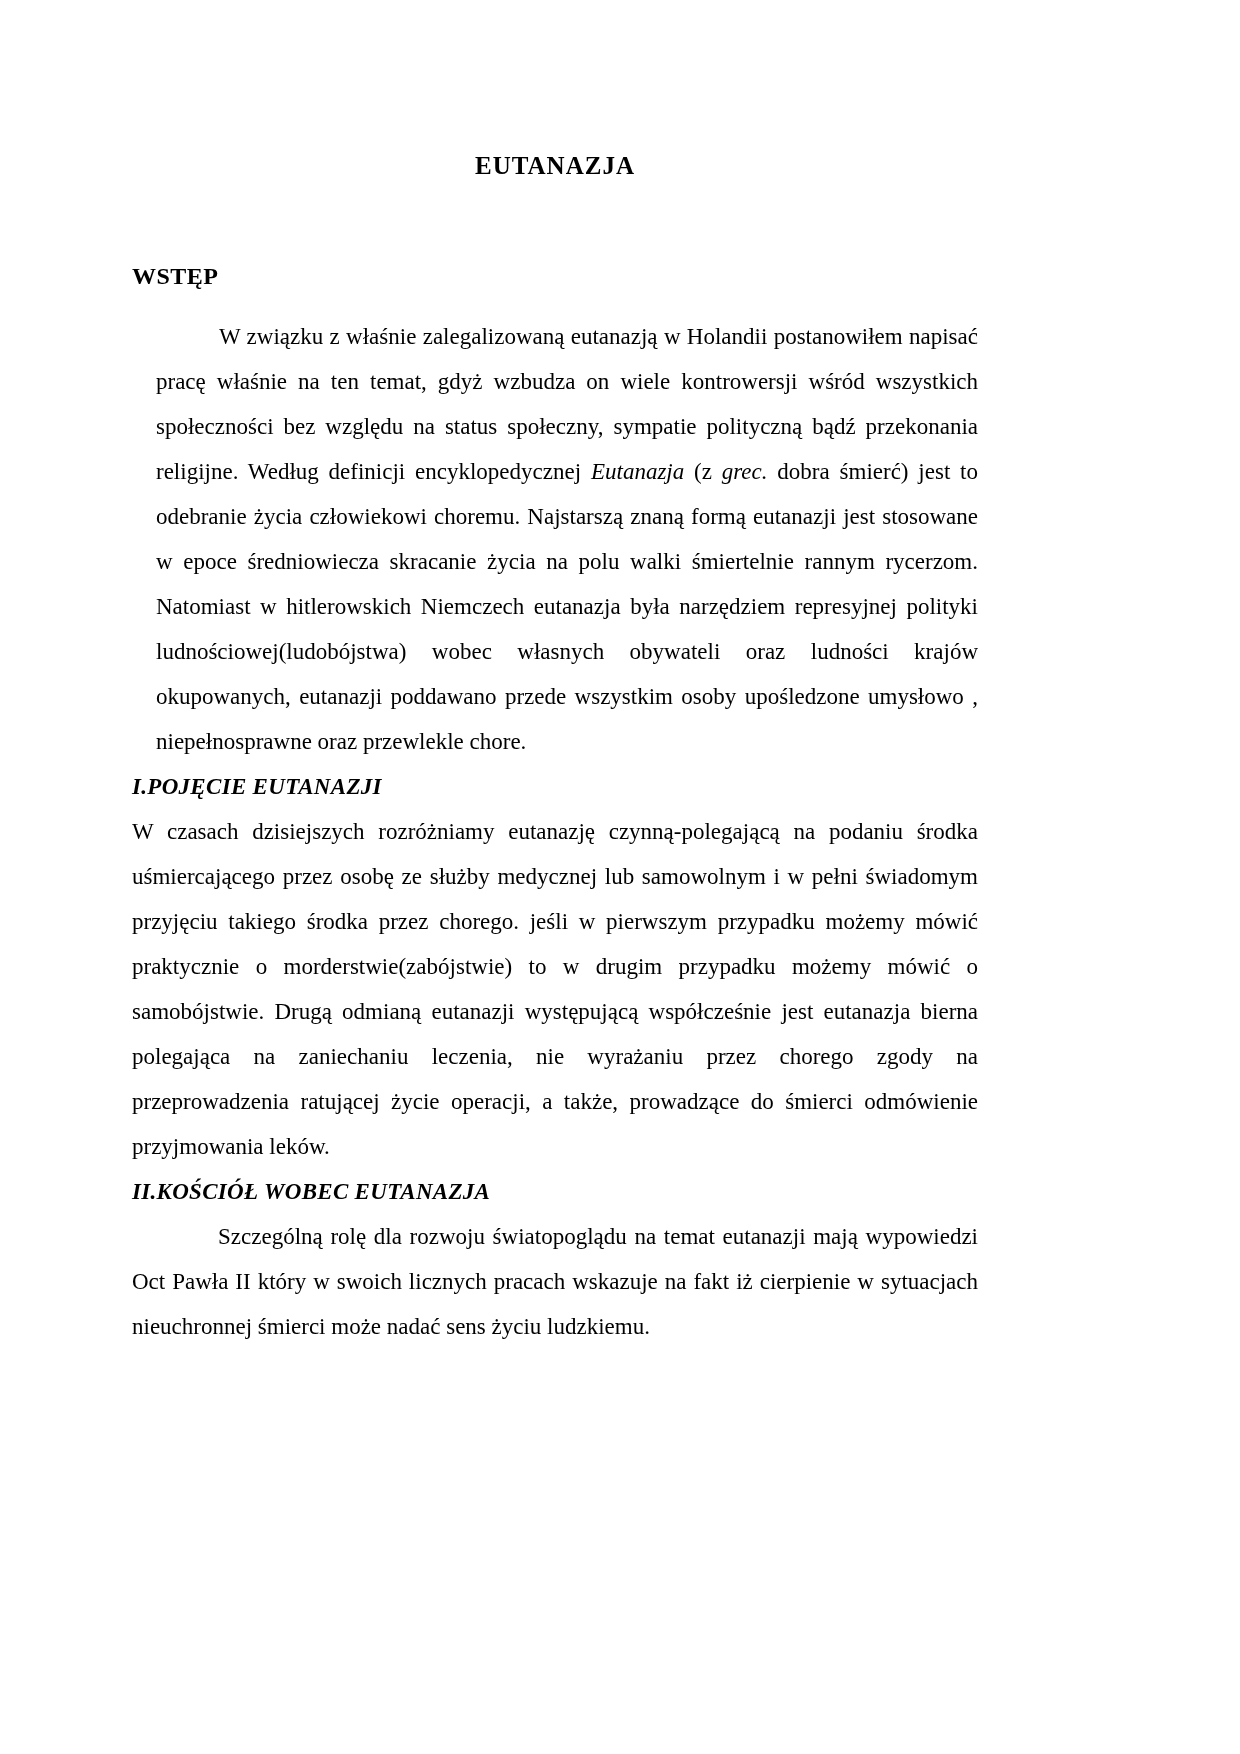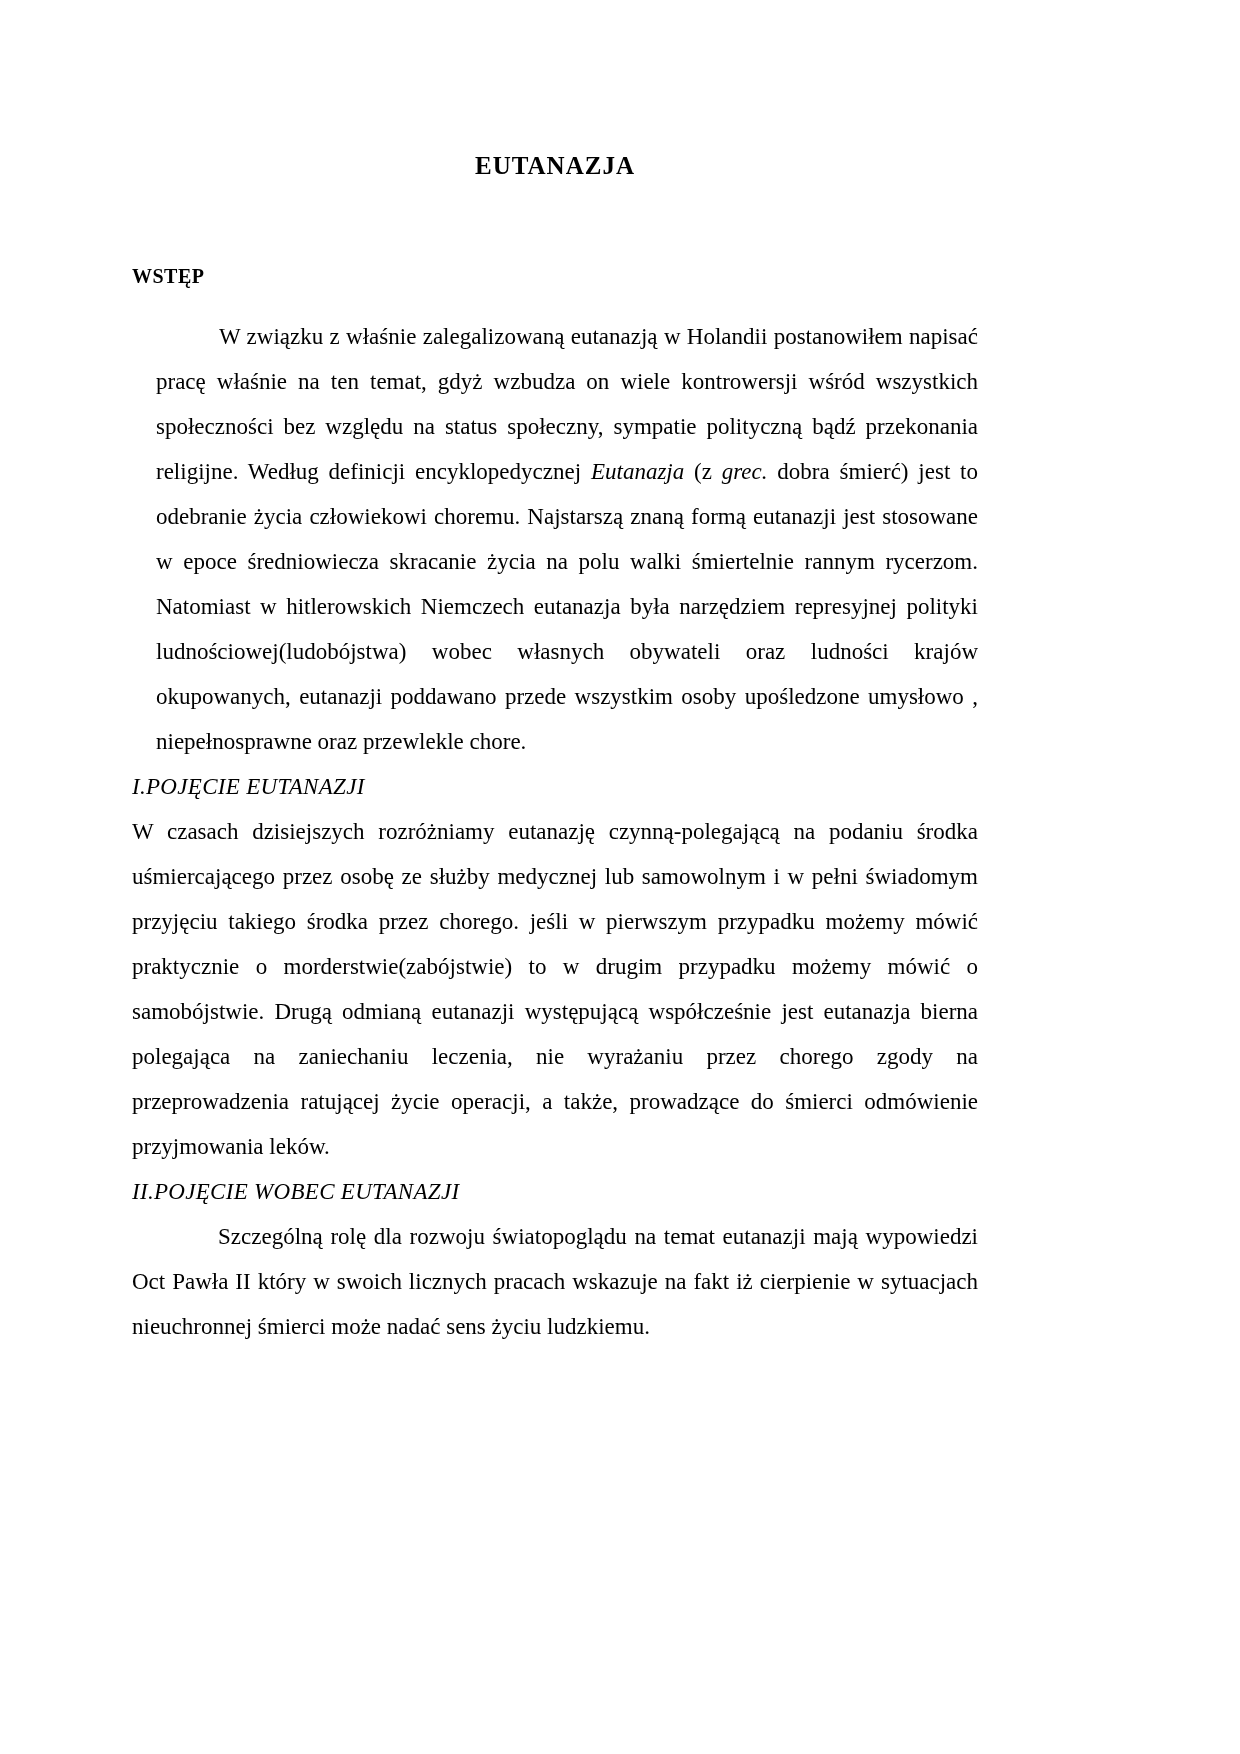--- a/index.html
+++ b/index.html
@@ -19,56 +19,56 @@
   }
   .doc-title {
     font-size: 25px;
     font-weight: bold;
     text-align: center;
     letter-spacing: 1px;
     line-height: 32px;
   }
   .heading-plain {
     margin-top: 78px;
-    font-size: 20px;
+    font-size: 24px;
     font-weight: bold;
     letter-spacing: 0.5px;
     line-height: 32px;
   }
   .para {
     font-size: 23px;
     line-height: 45px;
     text-align: justify;
   }
   .para.first {
     margin-top: 22px;
     text-indent: 63px;
     margin-left: 24px;
   }
   .para.indent-large {
     text-indent: 86px;
   }
   .heading-italic {
     font-size: 23px;
-    font-weight: normal;
+    font-weight: bold;
     font-style: italic;
     line-height: 45px;
     letter-spacing: 0.3px;
   }
 </style>
 </head>
 <body>
 
 <div class="page">
   <div class="doc-title">EUTANAZJA</div>
 
   <div class="heading-plain">WSTĘP</div>
 
   <p class="para first"><span>W związku z właśnie zalegalizowaną eutanazją w Holandii postanowiłem napisać pracę właśnie na ten temat, gdyż wzbudza on wiele kontrowersji wśród wszystkich społeczności bez względu na status społeczny, sympatie polityczną bądź przekonania religijne. Według definicji encyklopedycznej </span><span style="font-style: italic;">Eutanazja</span><span> (z </span><span style="font-style: italic;">grec.</span><span> dobra śmierć) jest to odebranie życia człowiekowi choremu. Najstarszą znaną formą eutanazji jest stosowane w epoce średniowiecza skracanie życia na polu walki śmiertelnie rannym rycerzom. Natomiast w hitlerowskich Niemczech eutanazja była narzędziem represyjnej polityki ludnościowej(ludobójstwa) wobec własnych obywateli oraz ludności krajów okupowanych, eutanazji poddawano przede wszystkim osoby upośledzone umysłowo , niepełnosprawne oraz przewlekle chore.</span></p>
 
   <div class="heading-italic">I.POJĘCIE EUTANAZJI</div>
 
   <p class="para">W czasach dzisiejszych rozróżniamy eutanazję czynną-polegającą na podaniu środka uśmiercającego przez osobę ze służby medycznej lub samowolnym i w pełni świadomym przyjęciu takiego środka przez chorego. jeśli w pierwszym przypadku możemy mówić praktycznie o morderstwie(zabójstwie) to w drugim przypadku możemy mówić o samobójstwie. Drugą odmianą eutanazji występującą współcześnie jest eutanazja bierna polegająca na zaniechaniu leczenia, nie wyrażaniu przez chorego zgody na przeprowadzenia ratującej życie operacji, a także, prowadzące do śmierci odmówienie przyjmowania leków.</p>
 
-  <div class="heading-italic">II.POJĘCIE WOBEC EUTANAZJI</div>
+  <div class="heading-italic">II.KOŚCIÓŁ WOBEC EUTANAZJA</div>
 
   <p class="para indent-large">Szczególną rolę dla rozwoju światopoglądu na temat eutanazji mają wypowiedzi Oct Pawła II który w swoich licznych pracach wskazuje na fakt iż cierpienie w sytuacjach nieuchronnej śmierci może nadać sens życiu ludzkiemu.</p>
 </div>
 
 </body></html>

